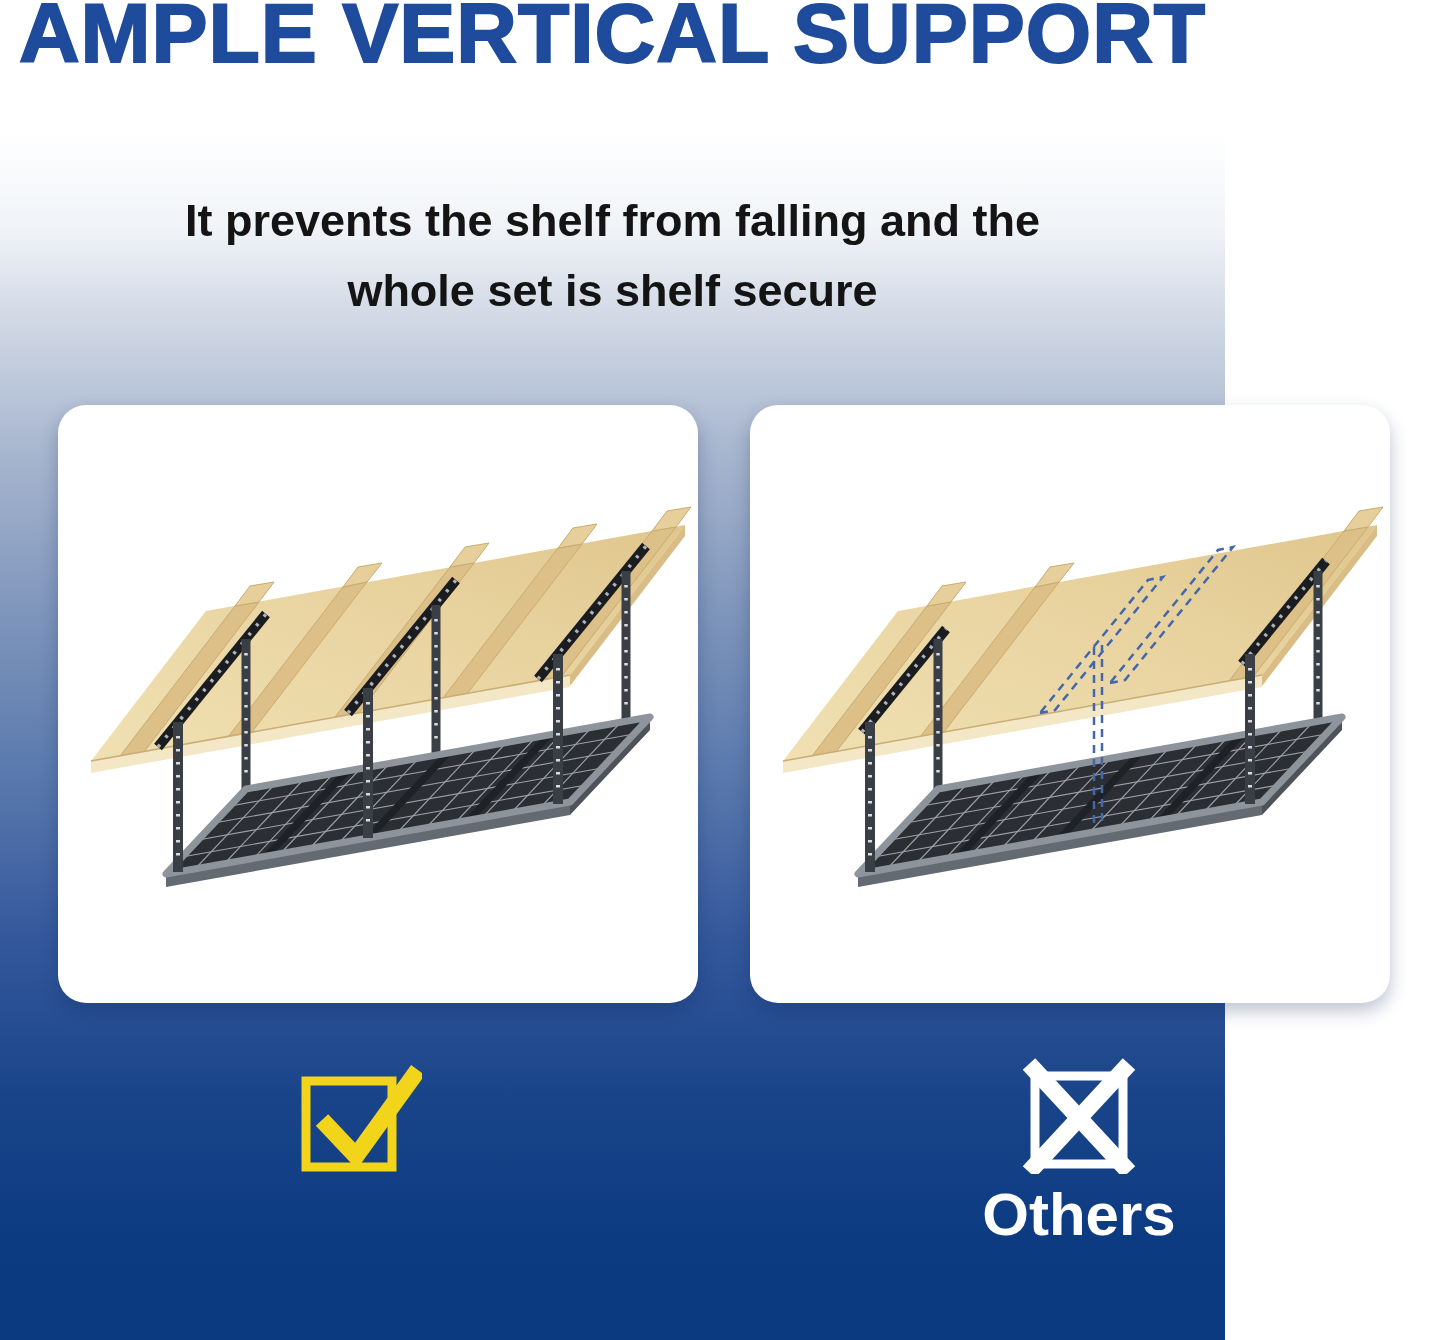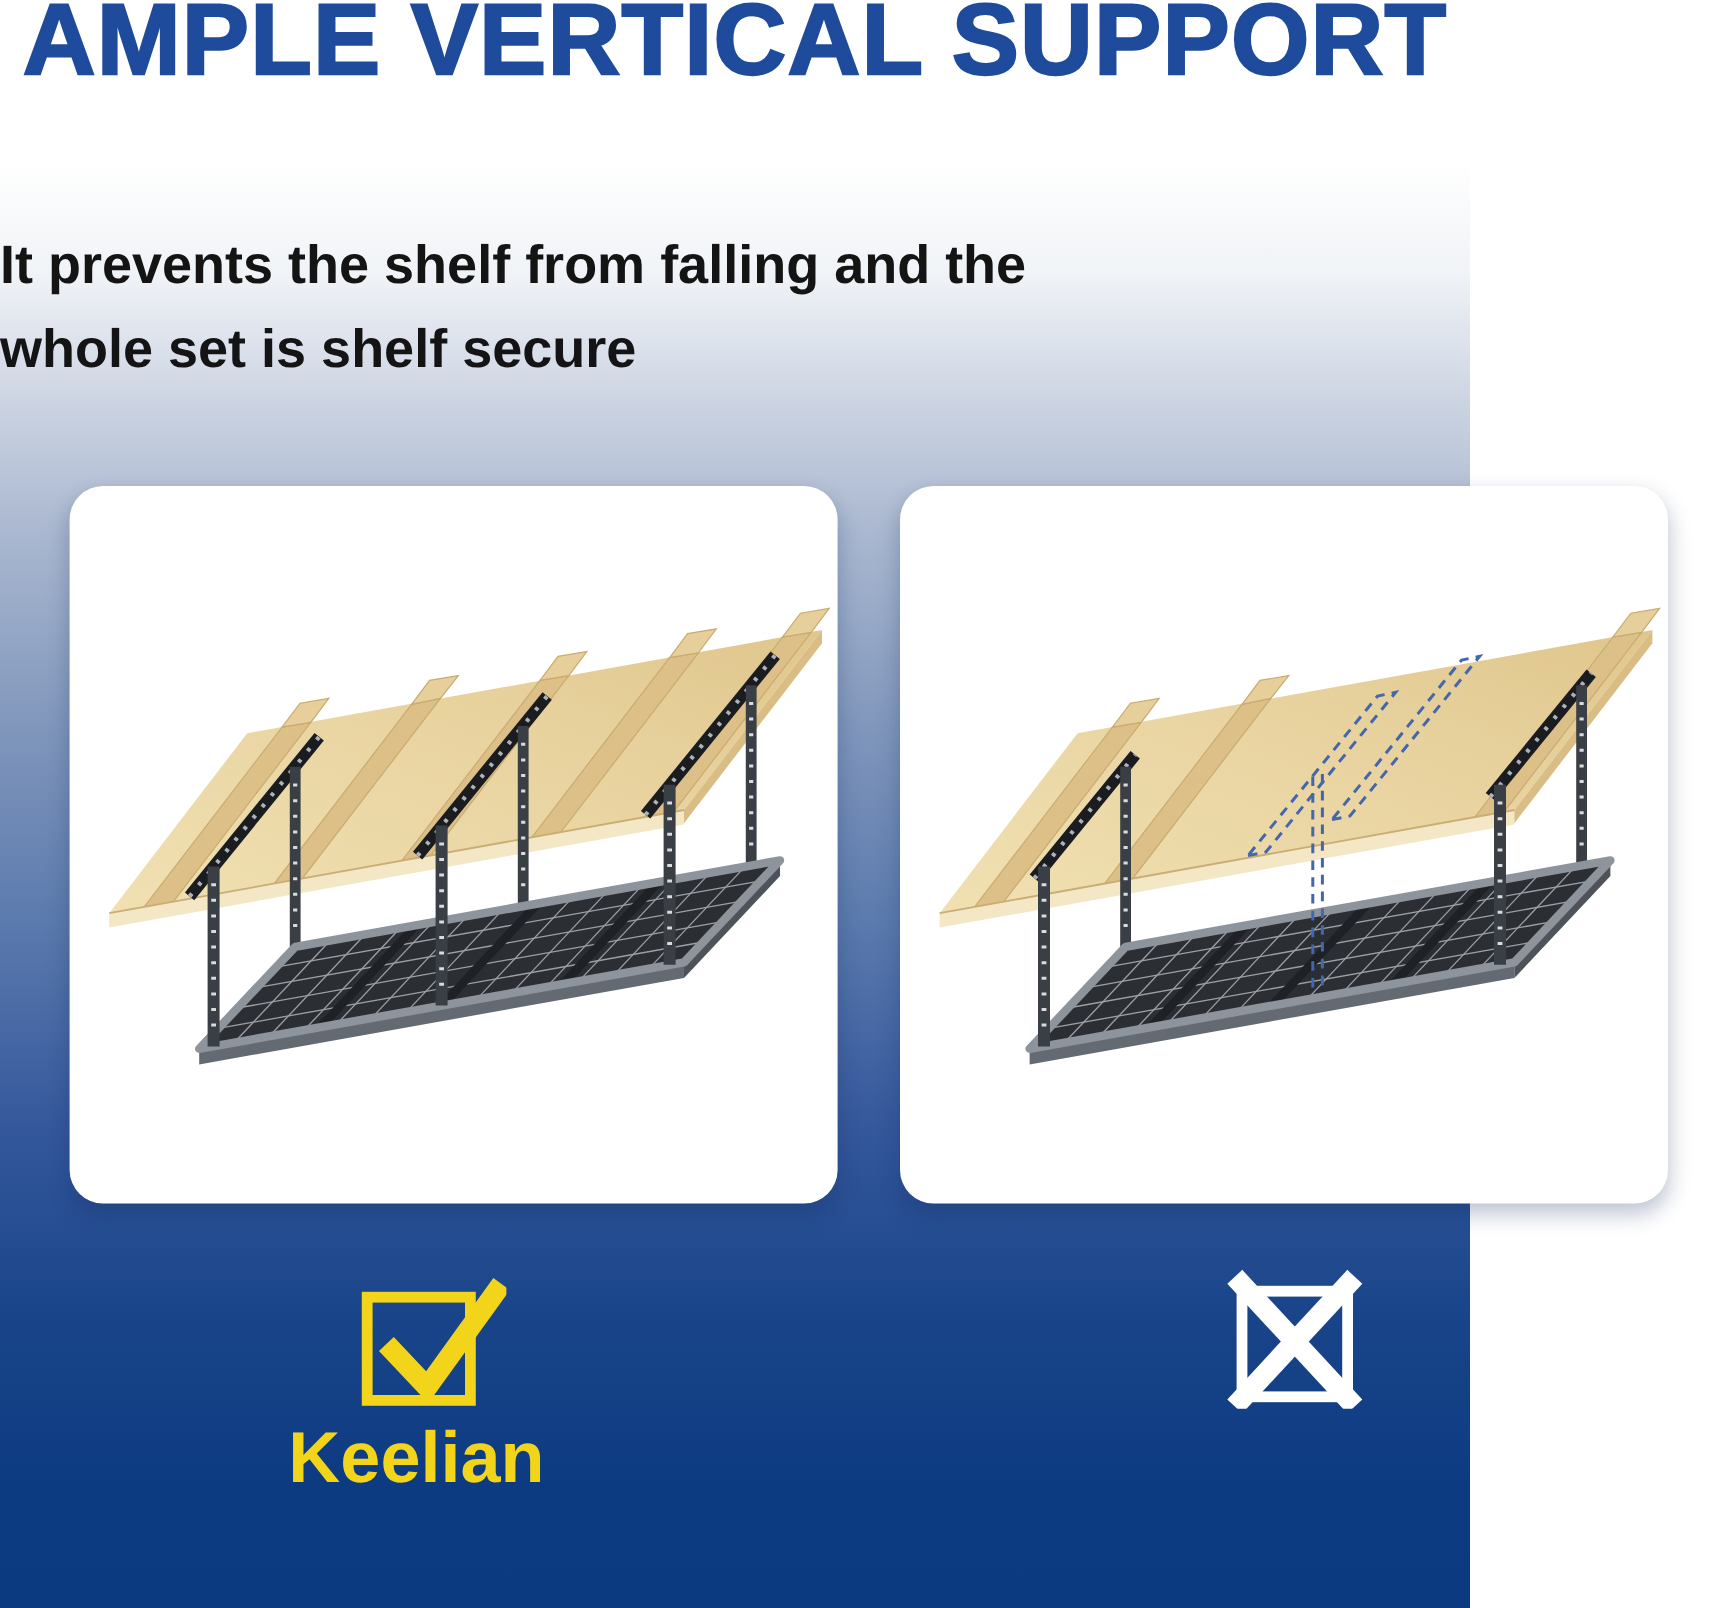--- a/index.html
+++ b/index.html
@@ -21,20 +21,21 @@
     text-align:center;
     color:var(--title_blue,#1e4b9b);
     font-weight:900;
     font-size:84px;line-height:86px;
     letter-spacing:1px;
     -webkit-text-stroke:2px var(--title_blue,#1e4b9b);
   }
   .headline span{display:block;white-space:nowrap;}
   .subtitle{
     position:absolute;top:186px;left:0;width:100%;
+    text-align:center;
     color:#141414;
     font-weight:700;
     font-size:45px;line-height:70px;
   }
   .subtitle span{display:block;}
   
   .card{
     position:absolute;top:405px;width:640px;height:598px;
     background:var(--card_white,#ffffff);
     border-radius:28px;
@@ -243,24 +244,24 @@
         <line x1="352" y1="240" x2="352" y2="422"></line>
       </g>
     </svg>
   </div>
 
   <div class="verdict left">
     <svg class="mark" width="150" height="118" viewBox="0 0 150 118">
       <rect x="34" y="25" width="86" height="86" fill="none" stroke="#f2d41a" stroke-width="9"></rect>
       <polyline points="50,64 84,100 146,14" fill="none" stroke="#f2d41a" stroke-width="17" stroke-linecap="butt" stroke-linejoin="miter"></polyline>
     </svg>
-    <div class="verdict-label yellow">Keelian</div>
   </div>
 
   <div class="verdict right">
     <svg class="mark" width="120" height="120" viewBox="0 0 120 120">
       <rect x="16" y="22" width="88" height="88" fill="none" stroke="#ffffff" stroke-width="9"></rect>
       <line x1="10" y1="10" x2="110" y2="118" stroke="#ffffff" stroke-width="17" stroke-linecap="butt"></line>
       <line x1="110" y1="10" x2="10" y2="118" stroke="#ffffff" stroke-width="17" stroke-linecap="butt"></line>
     </svg>
+    <div class="verdict-label white">Others</div>
   </div>
 
 </div>
 
 </body></html>

